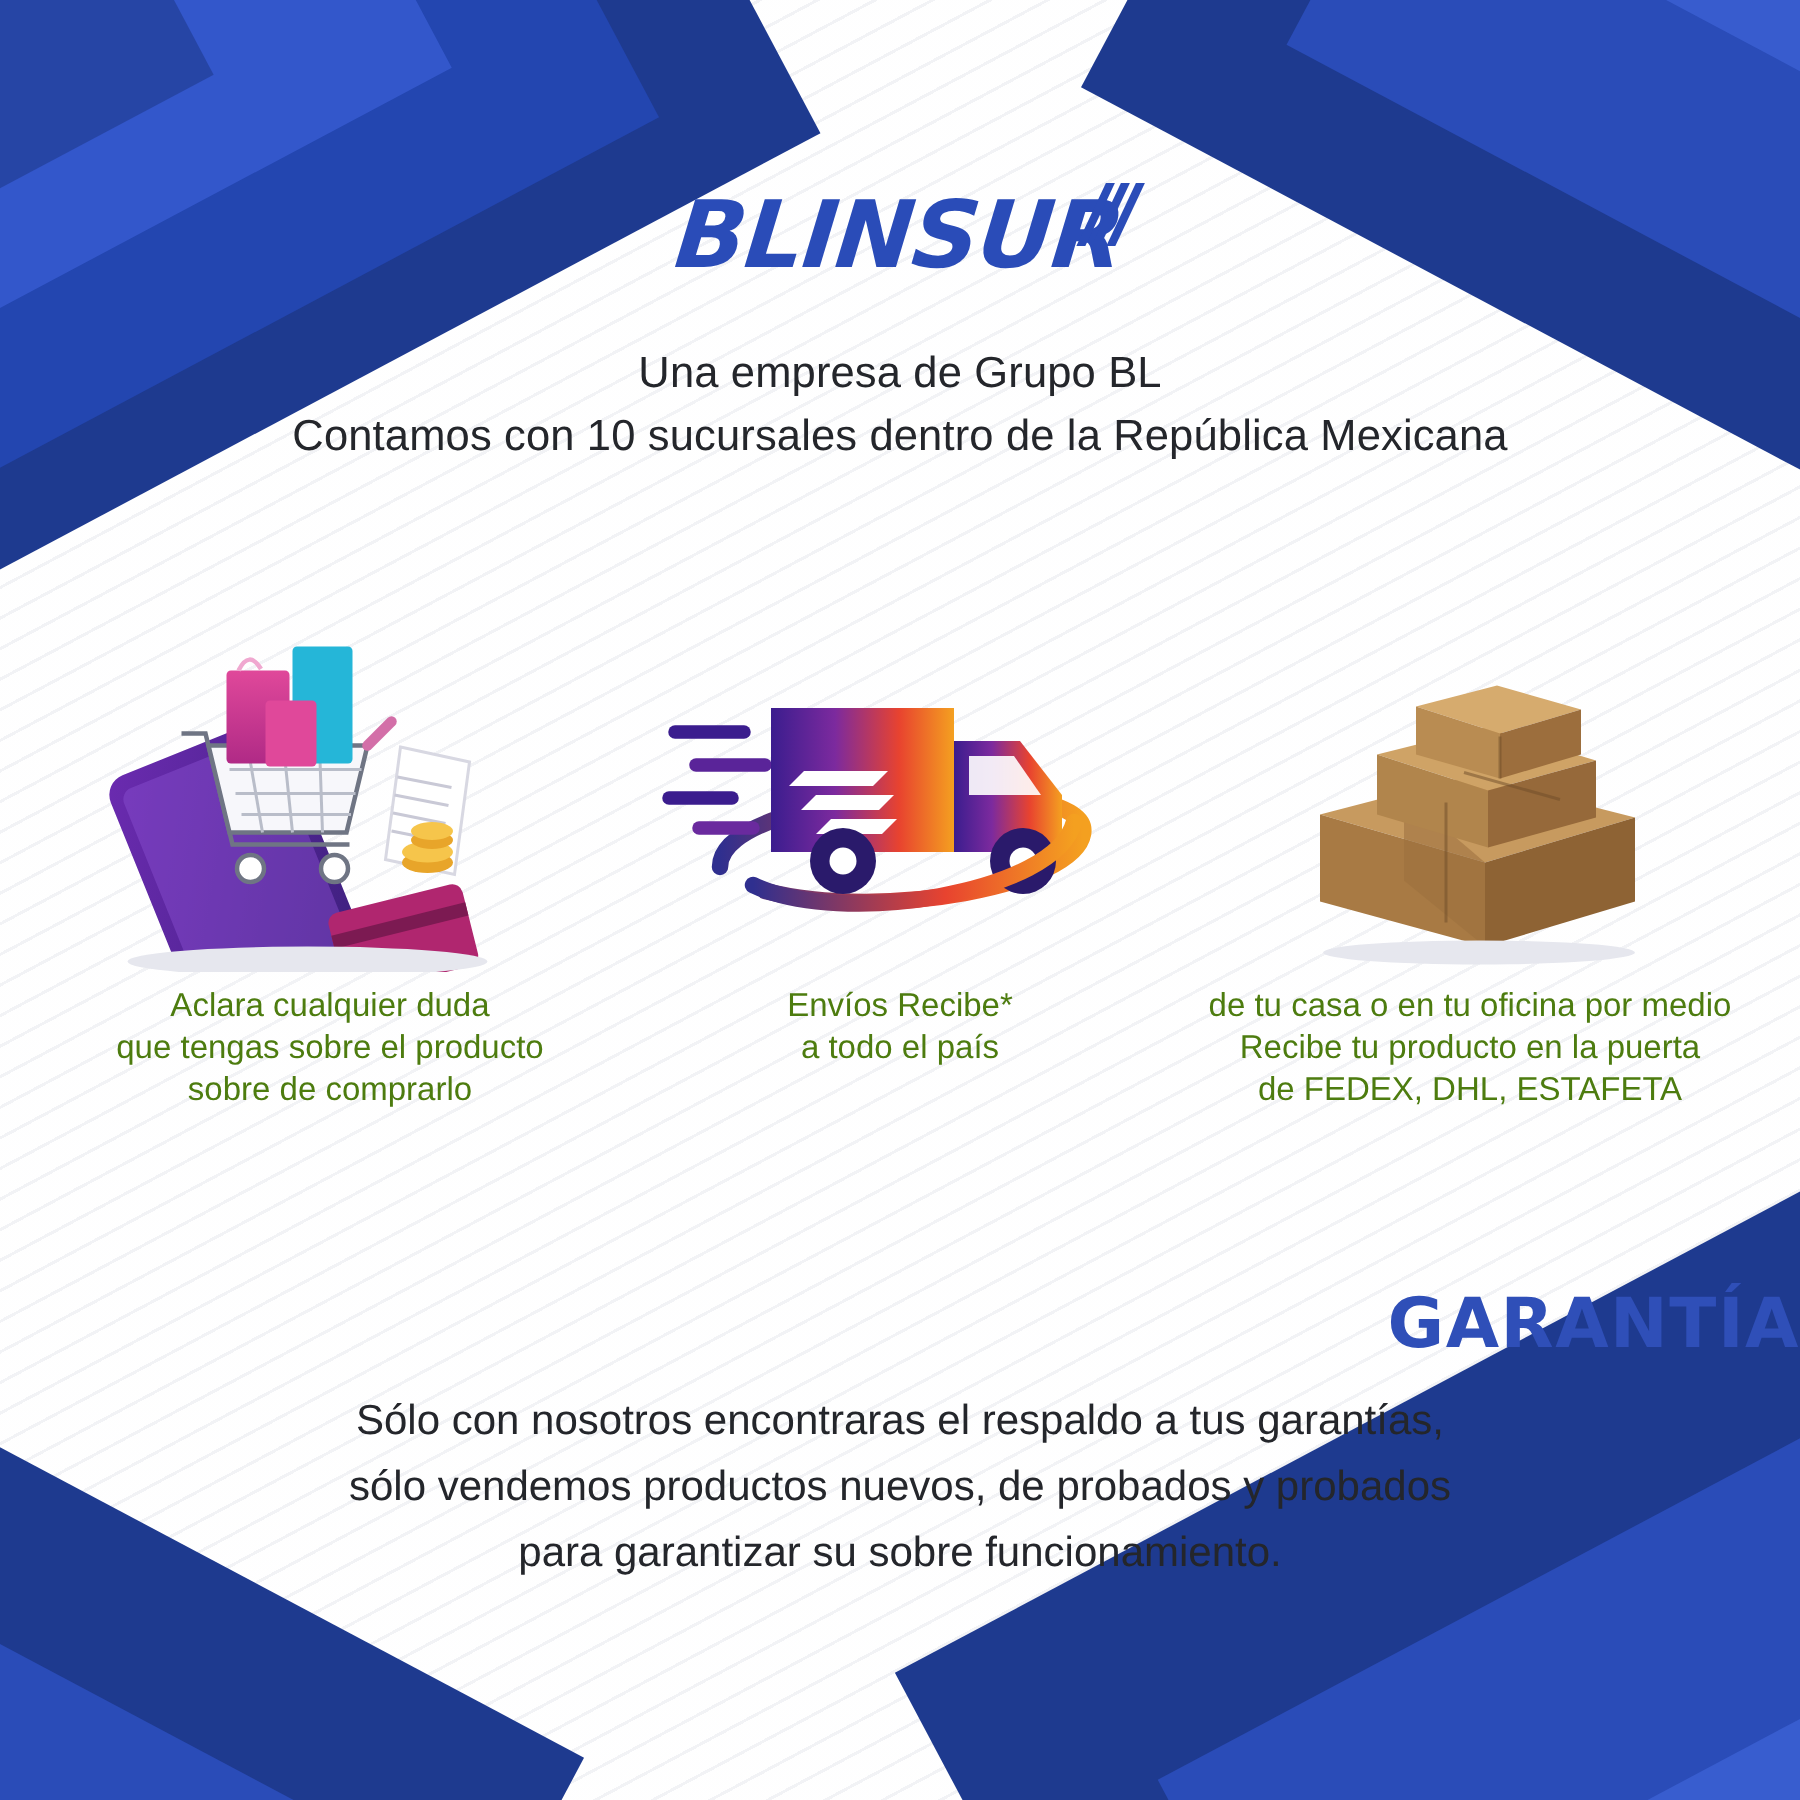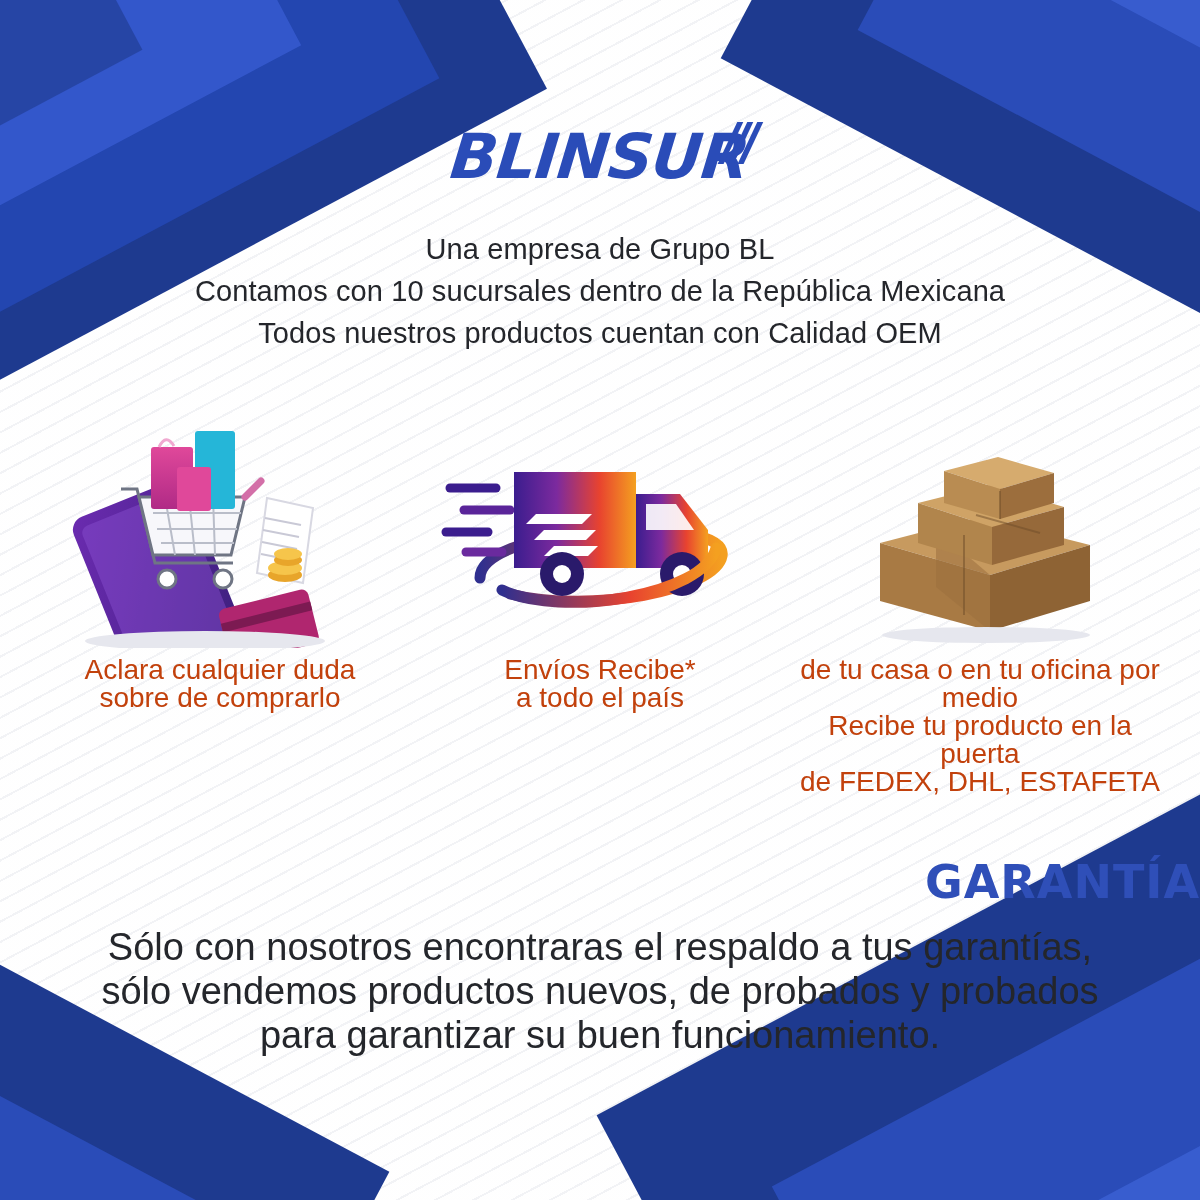--- a/index.html
+++ b/index.html
@@ -235,23 +235,23 @@
   }
   .feature-art {
     height: 230px;
     display: flex;
     align-items: center;
     justify-content: center;
   }
   .feature-caption {
     margin-top: 6px;
     text-align: center;
-    font-size: 28px;
+    font-size: 22px;
     line-height: 28px;
-    color: #c2410c;
+    color: #4d7c0f;
   }
 
   
   .garantia-title {
     position: absolute;
     top: 855px;
     left: 0;
     width: 1200px;
     text-align: right;
     font-family: "DejaVu Sans", sans-serif;
@@ -262,21 +262,21 @@
   }
   .garantia-body {
     position: absolute;
     top: 925px;
     left: 0;
     width: 1200px;
     text-align: center;
     color: #24262b;
   }
   .garantia-body .line {
-    font-size: 38px;
+    font-size: 28px;
     line-height: 44px;
   }
 </style>
 </head>
 <body>
 
 <div class="page">
 
   <div class="stripes"></div>
 
@@ -304,21 +304,20 @@
             <span></span>
             <span></span>
             <span></span>
           </span></span>
       
     </div>
 
     <div class="headline">
       <div class="line">Una empresa de Grupo BL</div>
       <div class="line">Contamos con 10 sucursales dentro de la República Mexicana</div>
-      <div class="line">Todos nuestros productos cuentan con Calidad OEM</div>
     </div>
 
     <div class="features">
 
       <div class="feature">
         <div class="feature-art">
           <svg width="330" height="225" viewBox="0 0 330 225" xmlns="http://www.w3.org/2000/svg">
             <defs>
               <linearGradient id="phoneGrad" x1="0" y1="0" x2="1" y2="1">
                 <stop offset="0%" stop-color="#6b2bb0"></stop>
@@ -376,20 +375,21 @@
               <rect x="166" y="176" width="92" height="56" rx="7" fill="#b0266f"></rect>
               <rect x="166" y="190" width="92" height="9" fill="#7c1a52"></rect>
               <rect x="176" y="210" width="30" height="5" rx="2" fill="#f0b8d6"></rect>
             </g>
 
             <ellipse cx="150" cy="218" rx="120" ry="10" fill="#e6e7ee"></ellipse>
           </svg>
         </div>
         <div class="feature-caption">
           <div>Aclara cualquier duda</div>
+          <div>que tengas sobre el producto</div>
           <div>sobre de comprarlo</div>
         </div>
       </div>
 
       <div class="feature">
         <div class="feature-art">
           <svg width="320" height="215" viewBox="0 0 320 215" xmlns="http://www.w3.org/2000/svg">
             <defs>
               <linearGradient id="truckGrad" x1="0" y1="0" x2="1" y2="0">
                 <stop offset="0%" stop-color="#3b1d8e"></stop>
@@ -470,17 +470,17 @@
           <div>de FEDEX, DHL, ESTAFETA</div>
         </div>
       </div>
 
     </div>
 
     <div class="garantia-title">GARANTÍA</div>
     <div class="garantia-body">
       <div class="line">Sólo con nosotros encontraras el respaldo a tus garantías,</div>
       <div class="line">sólo vendemos productos nuevos, de probados y probados</div>
-      <div class="line">para garantizar su buen funcionamiento.</div>
+      <div class="line">para garantizar su sobre funcionamiento.</div>
     </div>
 
   </div>
 </div>
 
 </body></html>

